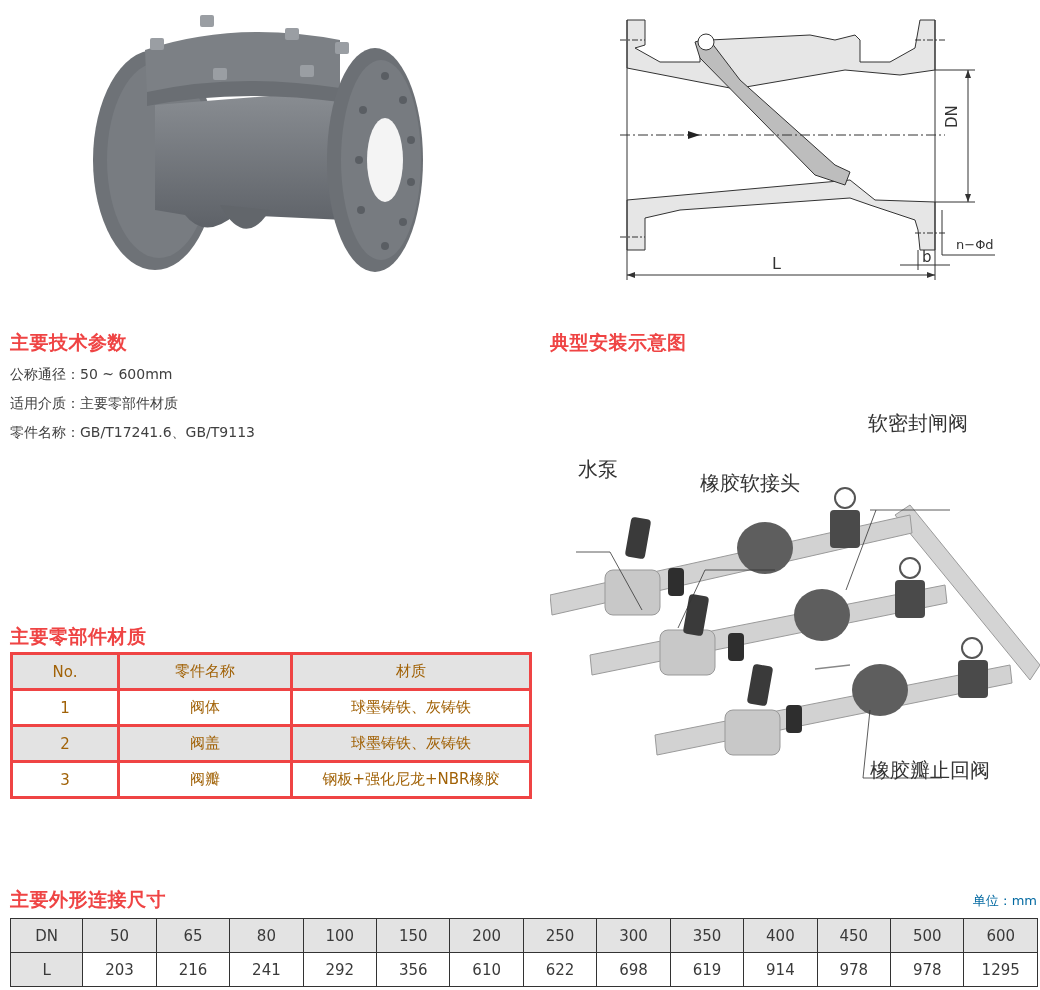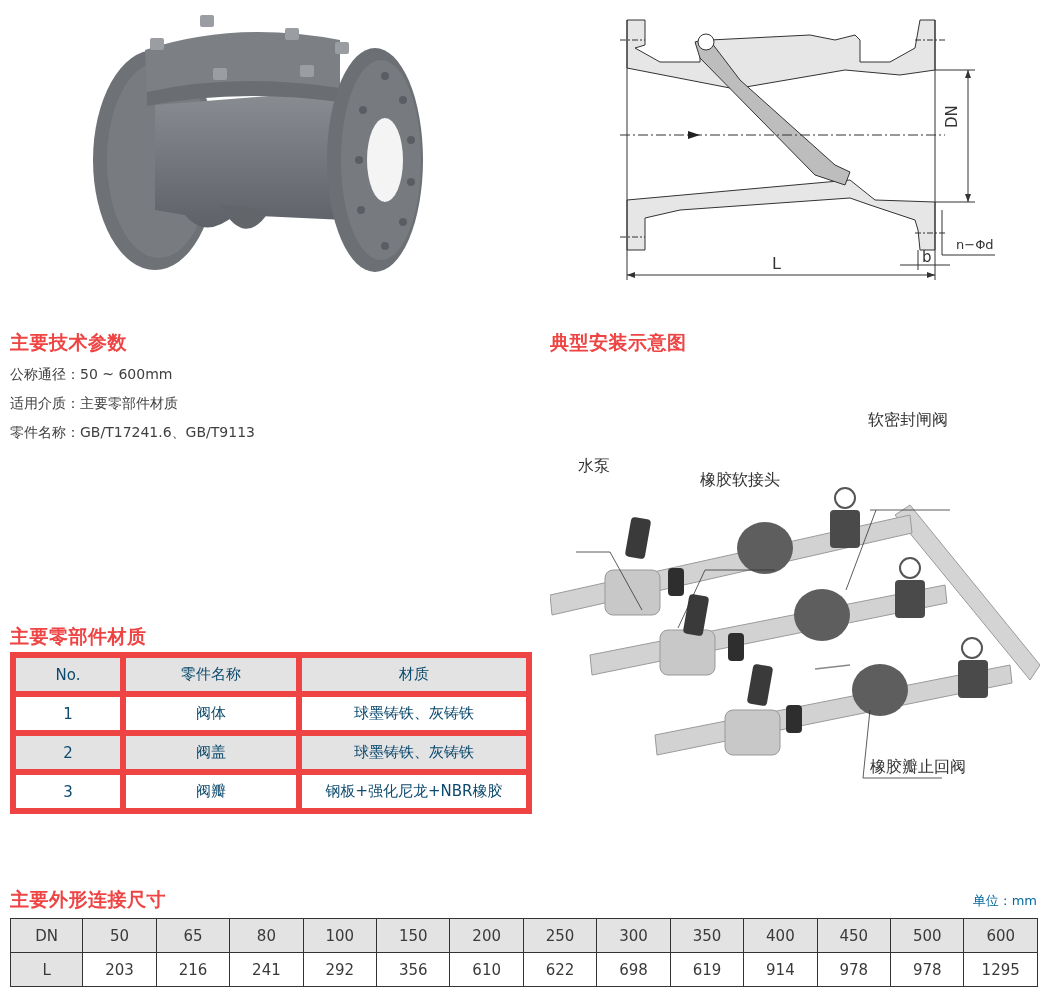--- a/index.html
+++ b/index.html
@@ -9,34 +9,34 @@
     color: #3a3a3a;
   }
   .abs { position: absolute; }
   .section-title {
     font-weight: bold; font-size: 19px; color: #ef4444; letter-spacing: 0.5px;
   }
   .spec-line { font-size: 14px; color: #404040; height: 29px; line-height: 29px; white-space: nowrap; }
 
   table { border-collapse: collapse; }
   .parts td {
-    border: 6px solid #ef4444;
-    text-align: center; font-size: 15px; color: #0c4a6e; height: 33px; padding: 0;
+    border: 3px solid #ef4444;
+    text-align: center; font-size: 15px; color: #a16207; height: 33px; padding: 0;
   }
   .parts tr.gray td { background: #e3e3e3; }
 
   .dims td {
     border: 1px solid #333;
     text-align: center; font-size: 15px; color: #3a3a3a; height: 33px; padding: 0;
     width: 73px;
   }
   .dims tr.gray td { background: #e3e3e3; }
   .dims td.rowhead { background: #e3e3e3; width: 72px; }
 
-  .label-text { font-size: 16px; color: #333; white-space: nowrap; }
+  .label-text { font-size: 20px; color: #333; white-space: nowrap; }
 </style>
 </head>
 <body>
 
 <div class="abs" style="left:85px;top:10px;width:340px;height:270px;">
   <svg width="340" height="270" viewBox="0 0 340 270">
     <defs>
       <linearGradient id="bodyG" x1="0" y1="0" x2="0" y2="1">
         <stop offset="0" stop-color="#8a8e93"></stop>
         <stop offset="1" stop-color="#5e6268"></stop>

